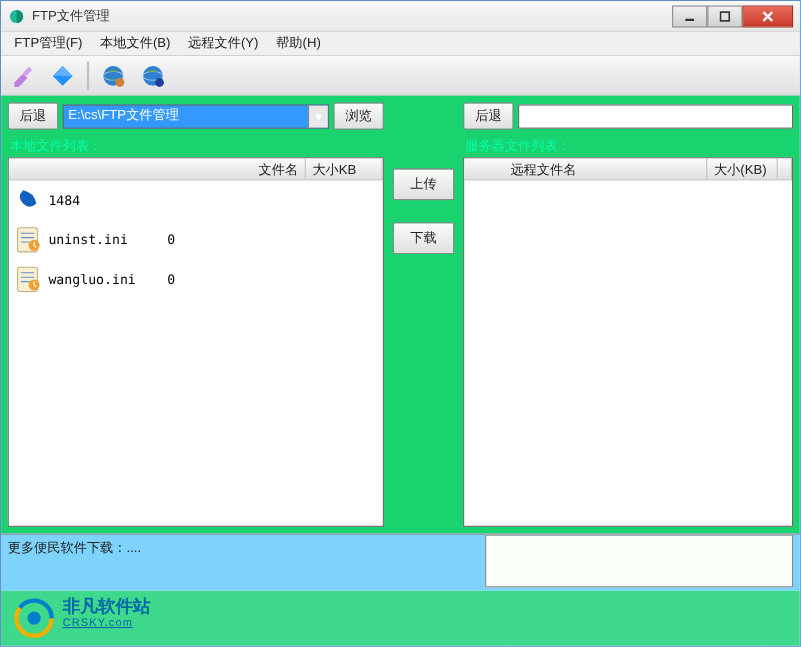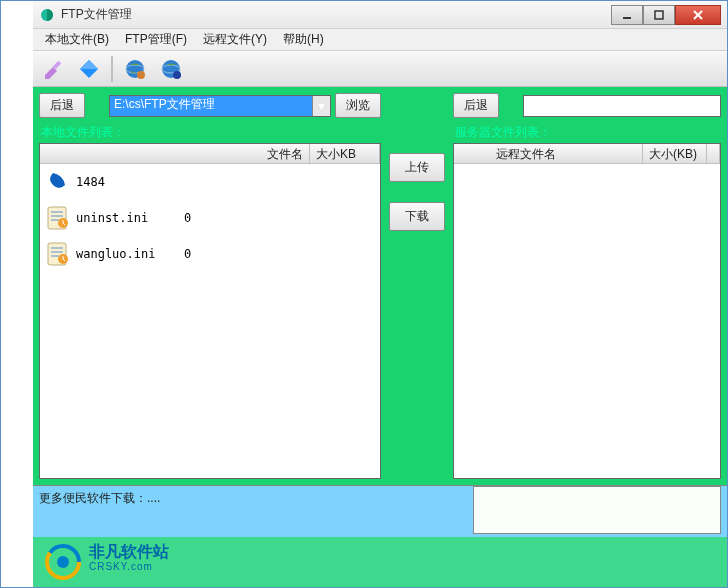--- a/index.html
+++ b/index.html
@@ -1,57 +1,57 @@
 <!DOCTYPE html>
 <html><head>
 <meta charset="utf-8">
 <style>
 * { box-sizing: border-box; margin: 0; padding: 0; }
 body { font-family: "Microsoft YaHei", SimSun, Arial, sans-serif; font-size: 12px; background: #3fd98d; width: 728px; height: 588px; overflow: hidden; position: relative; }
-.window { width: 728px; height: 588px; background: #fff; border: 1px solid #5a8fc8; position: relative; padding-left: 32px; }
+.window { width: 728px; height: 588px; background: #fff; border: 1px solid #5a8fc8; position: relative; }
 .titlebar { height: 28px; background: linear-gradient(to bottom, #f8f8f8, #e8e8e8); display: flex; align-items: center; padding: 0 6px; border-bottom: 1px solid #d0d0d0; }
 .titlebar-icon { width: 16px; height: 16px; margin-right: 6px; }
 .titlebar-text { flex: 1; color: #333; font-size: 12px; }
 .win-controls { display: flex; gap: 0; }
 .win-btn { width: 32px; height: 20px; border: 1px solid #888; background: linear-gradient(to bottom, #f0f0f0, #d0d0d0); display: flex; align-items: center; justify-content: center; cursor: pointer; font-size: 11px; }
 .win-btn.close { background: linear-gradient(to bottom, #e96a5a, #c83a2a); color: #fff; width: 46px; border-color: #a03020; }
 .win-btn.close svg { stroke: #fff; }
 .menubar { height: 22px; background: #f0f0f0; border-bottom: 1px solid #d0d0d0; display: flex; align-items: center; padding: 0 4px; }
 .menu-item { padding: 3px 8px; cursor: pointer; color: #222; }
 .toolbar { height: 36px; background: linear-gradient(to bottom, #f8f8f8, #e0e0e0); border-bottom: 1px solid #c0c0c0; display: flex; align-items: center; padding: 0 6px; gap: 8px; }
 .tool-icon { width: 28px; height: 28px; display: flex; align-items: center; justify-content: center; cursor: pointer; }
 .tool-sep { width: 2px; height: 26px; background: #c0c0c0; }
 .main-area { background: #19d36f; padding: 6px; height: 398px; display: flex; gap: 4px; }
 .left-pane, .right-pane { background: #19d36f; display: flex; flex-direction: column; }
 .left-pane { width: 342px; }
 .middle-pane { width: 64px; display: flex; flex-direction: column; align-items: center; padding-top: 60px; gap: 20px; }
 .right-pane { flex: 1; }
 .path-row { display: flex; align-items: center; gap: 4px; margin-bottom: 4px; justify-content: flex-end; }
 .btn { background: linear-gradient(to bottom, #fafafa, #e0e0e0); border: 1px solid #888; padding: 3px 10px; cursor: pointer; font-size: 12px; border-radius: 2px; color: #222; }
-.path-input { flex: 1; height: 22px; border: 1px solid #666; background: #3399ff; color: #fff; padding: 0 4px; font-size: 12px; position: relative; margin-left: 20px; }
+.path-input { flex: 1; height: 22px; border: 1px solid #666; background: #3399ff; color: #fff; padding: 0 4px; font-size: 12px; position: relative; }
 .path-input.empty { background: #fff; }
 .dropdown-arrow { position: absolute; right: 0; top: 0; width: 18px; height: 20px; background: #e8e8e8; border-left: 1px solid #888; display: flex; align-items: center; justify-content: center; }
 .pane-label { color: #00ffaa; font-size: 12px; padding: 2px 0 2px 2px; }
 .list-box { background: #fff; border: 1px solid #666; flex: 1; overflow: auto; }
 .list-header { display: flex; background: linear-gradient(to bottom, #fafafa, #e0e0e0); border-bottom: 1px solid #c0c0c0; height: 20px; }
 .col { padding: 2px 6px; border-right: 1px solid #c0c0c0; font-size: 12px; color: #222; }
 .col-name { flex: 1; text-align: right; }
 .col-size { width: 70px; }
 .col-name-r { flex: 1; margin-left: 36px; }
 .col-size-r { width: 64px; }
 .file-row { display: flex; align-items: center; height: 36px; padding: 0 4px; }
 .file-icon { width: 28px; height: 28px; margin-right: 4px; display: flex; align-items: center; justify-content: center; }
 .file-name { width: 108px; font-size: 12px; font-family: SimSun, monospace; }
 .file-size { font-size: 12px; font-family: SimSun, monospace; }
 .bottom-log { height: 52px; background: #7dd3fc; border-top: 1px solid #888; padding: 4px 6px; font-size: 12px; color: #222; position: relative; }
 .footer { height: 50px; background: linear-gradient(to right, #3fd98d, #3fd98d); position: relative; display: flex; align-items: center; padding-left: 10px; }
 .footer-logo { display: flex; align-items: flex-start; gap: 6px; }
 .footer-text { display: flex; flex-direction: column; line-height: 1.2; }
 .footer-cn { font-size: 16px; font-weight: bold; color: #0066aa; }
-.footer-en { font-size: 10px; color: #0066aa; letter-spacing: 1px; }
+.footer-en { font-size: 10px; color: #0066aa; letter-spacing: 1px; text-decoration: underline; }
 .bottom-white-line { position: absolute; left: 440px; right: 6px; top: 0; height: 48px; background: #fafffa; border: 1px solid #888; }
 </style>
 </head>
 <body>
 
 <div class="window">
 
   <div class="titlebar">
     <span class="titlebar-icon">
       <svg width="16" height="16" viewBox="0 0 16 16">
@@ -74,22 +74,22 @@
       <div class="win-btn close">
           <svg width="12" height="12">
             <line x1="2" y1="2" x2="10" y2="10" stroke-width="2"></line>
             <line x1="10" y1="2" x2="2" y2="10" stroke-width="2"></line>
           </svg>
         </div>
     </div>
   </div>
 
   <div class="menubar">
+    <div class="menu-item">FTP管理(F)</div>
     <div class="menu-item">本地文件(B)</div>
-    <div class="menu-item">FTP管理(F)</div>
     <div class="menu-item">远程文件(Y)</div>
     <div class="menu-item">帮助(H)</div>
   </div>
 
   <div class="toolbar">
     <div class="tool-icon">
       <svg width="24" height="24" viewBox="0 0 24 24">
           <path d="M4 18l8-8 4 4-8 8H4v-4z" fill="#c080e0"></path>
           <rect x="14" y="4" width="4" height="8" fill="#d0a0f0" transform="rotate(45 16 8)"></rect>
         </svg>

